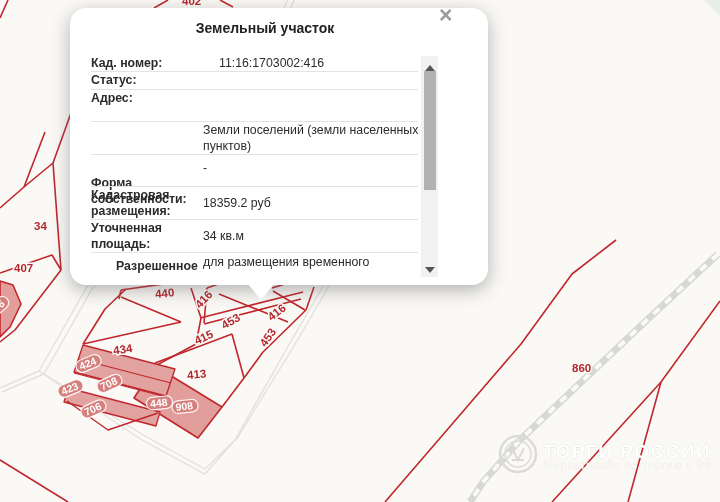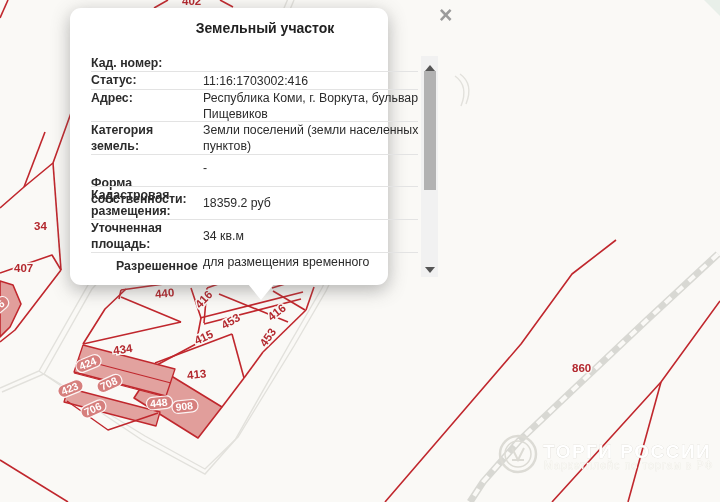--- a/index.html
+++ b/index.html
@@ -1,22 +1,22 @@
 <!DOCTYPE html>
 <html><head>
 <meta charset="utf-8">
 <style>
   html,body{margin:0;padding:0;}
   #stage{position:relative;width:720px;height:502px;overflow:hidden;background:#0f766e;
     font-family:"Liberation Sans", sans-serif;}
   #map{position:absolute;left:0;top:0;}
   .lbl{fill:#b3282e;font-size:11.5px;font-weight:bold;paint-order:stroke;stroke:#faf9f6;stroke-width:3px;}
   .badge-t{fill:#ffffff;font-size:10.5px;font-weight:bold;}
-  #popup{position:absolute;left:70px;top:8px;width:318px;height:277px;background:#ffffff;
-    border-radius:11px;box-shadow:0 5px 18px rgba(90,90,90,0.45);}
+  #popup{position:absolute;left:70px;top:8px;width:418px;height:277px;background:#ffffff;
+    border-radius:16px;box-shadow:0 5px 18px rgba(90,90,90,0.45);}
   #tail{position:absolute;left:178px;top:276px;width:0;height:0;
     border-left:13px solid transparent;border-right:13px solid transparent;border-top:16px solid #ffffff;}
   #ptitle{position:absolute;left:0;top:12px;width:390px;text-align:center;font-size:14px;font-weight:bold;color:#222;}
   #pclose{position:absolute;left:369px;top:-6px;font-size:23px;color:#9b9b9b;font-weight:bold;}
   .rlab{position:absolute;left:21px;width:105px;font-size:12.3px;line-height:16px;font-weight:bold;color:#2b2b2b;}
   .rval{position:absolute;left:133px;width:236px;font-size:12.3px;line-height:16px;color:#2b2b2b;}
   .rdiv{position:absolute;left:21px;width:327px;height:1px;background:#e3e3e3;}
   #sbtrack{position:absolute;left:351px;top:48px;width:17px;height:221px;background:#f1f1f1;}
   #sbthumb{position:absolute;left:353.5px;top:63px;width:12px;height:119px;background:#b2b2b2;}
   .sbarr{position:absolute;left:354.5px;width:0;height:0;border-left:5px solid transparent;border-right:5px solid transparent;}
@@ -186,31 +186,29 @@
 
 <div id="popup">
 
   <div id="tail"></div>
 
   <div id="ptitle">Земельный участок</div>
 
   <div id="pclose">×</div>
 
   <div class="rlab" style="top:47px;">Кад. номер:</div>
-  <div class="rval" style="top:65px;">11:16:1703002:416</div>
+  <div class="rval" style="top:47px;margin-left:16px;">11:16:1703002:416</div>
   <div class="rdiv" style="top:63px;"></div>
 
   <div class="rlab" style="top:64px;">Статус:</div>
   <div class="rdiv" style="top:81px;"></div>
 
   <div class="rlab" style="top:82px;">Адрес:</div>
-  <div class="rval" style="top:82px;">Республика Коми, г. Воркута, бульвар<br>Пищевиков</div>
   <div class="rdiv" style="top:113px;"></div>
 
-  <div class="rlab" style="top:114px;">Категория земель:</div>
   <div class="rval" style="top:114px;">Земли поселений (земли населенных<br>пунктов)</div>
   <div class="rdiv" style="top:146px;"></div>
 
   <div class="rlab" style="top:144.5px;margin-top:22px;">Форма собственности:</div>
   <div class="rval" style="top:152px;">-</div>
   <div class="rdiv" style="top:178px;"></div>
 
   <div class="rlab" style="top:179px;">Кадастровая размещения:</div>
   <div class="rval" style="top:187px;">18359.2 руб</div>
   <div class="rdiv" style="top:211px;"></div>

